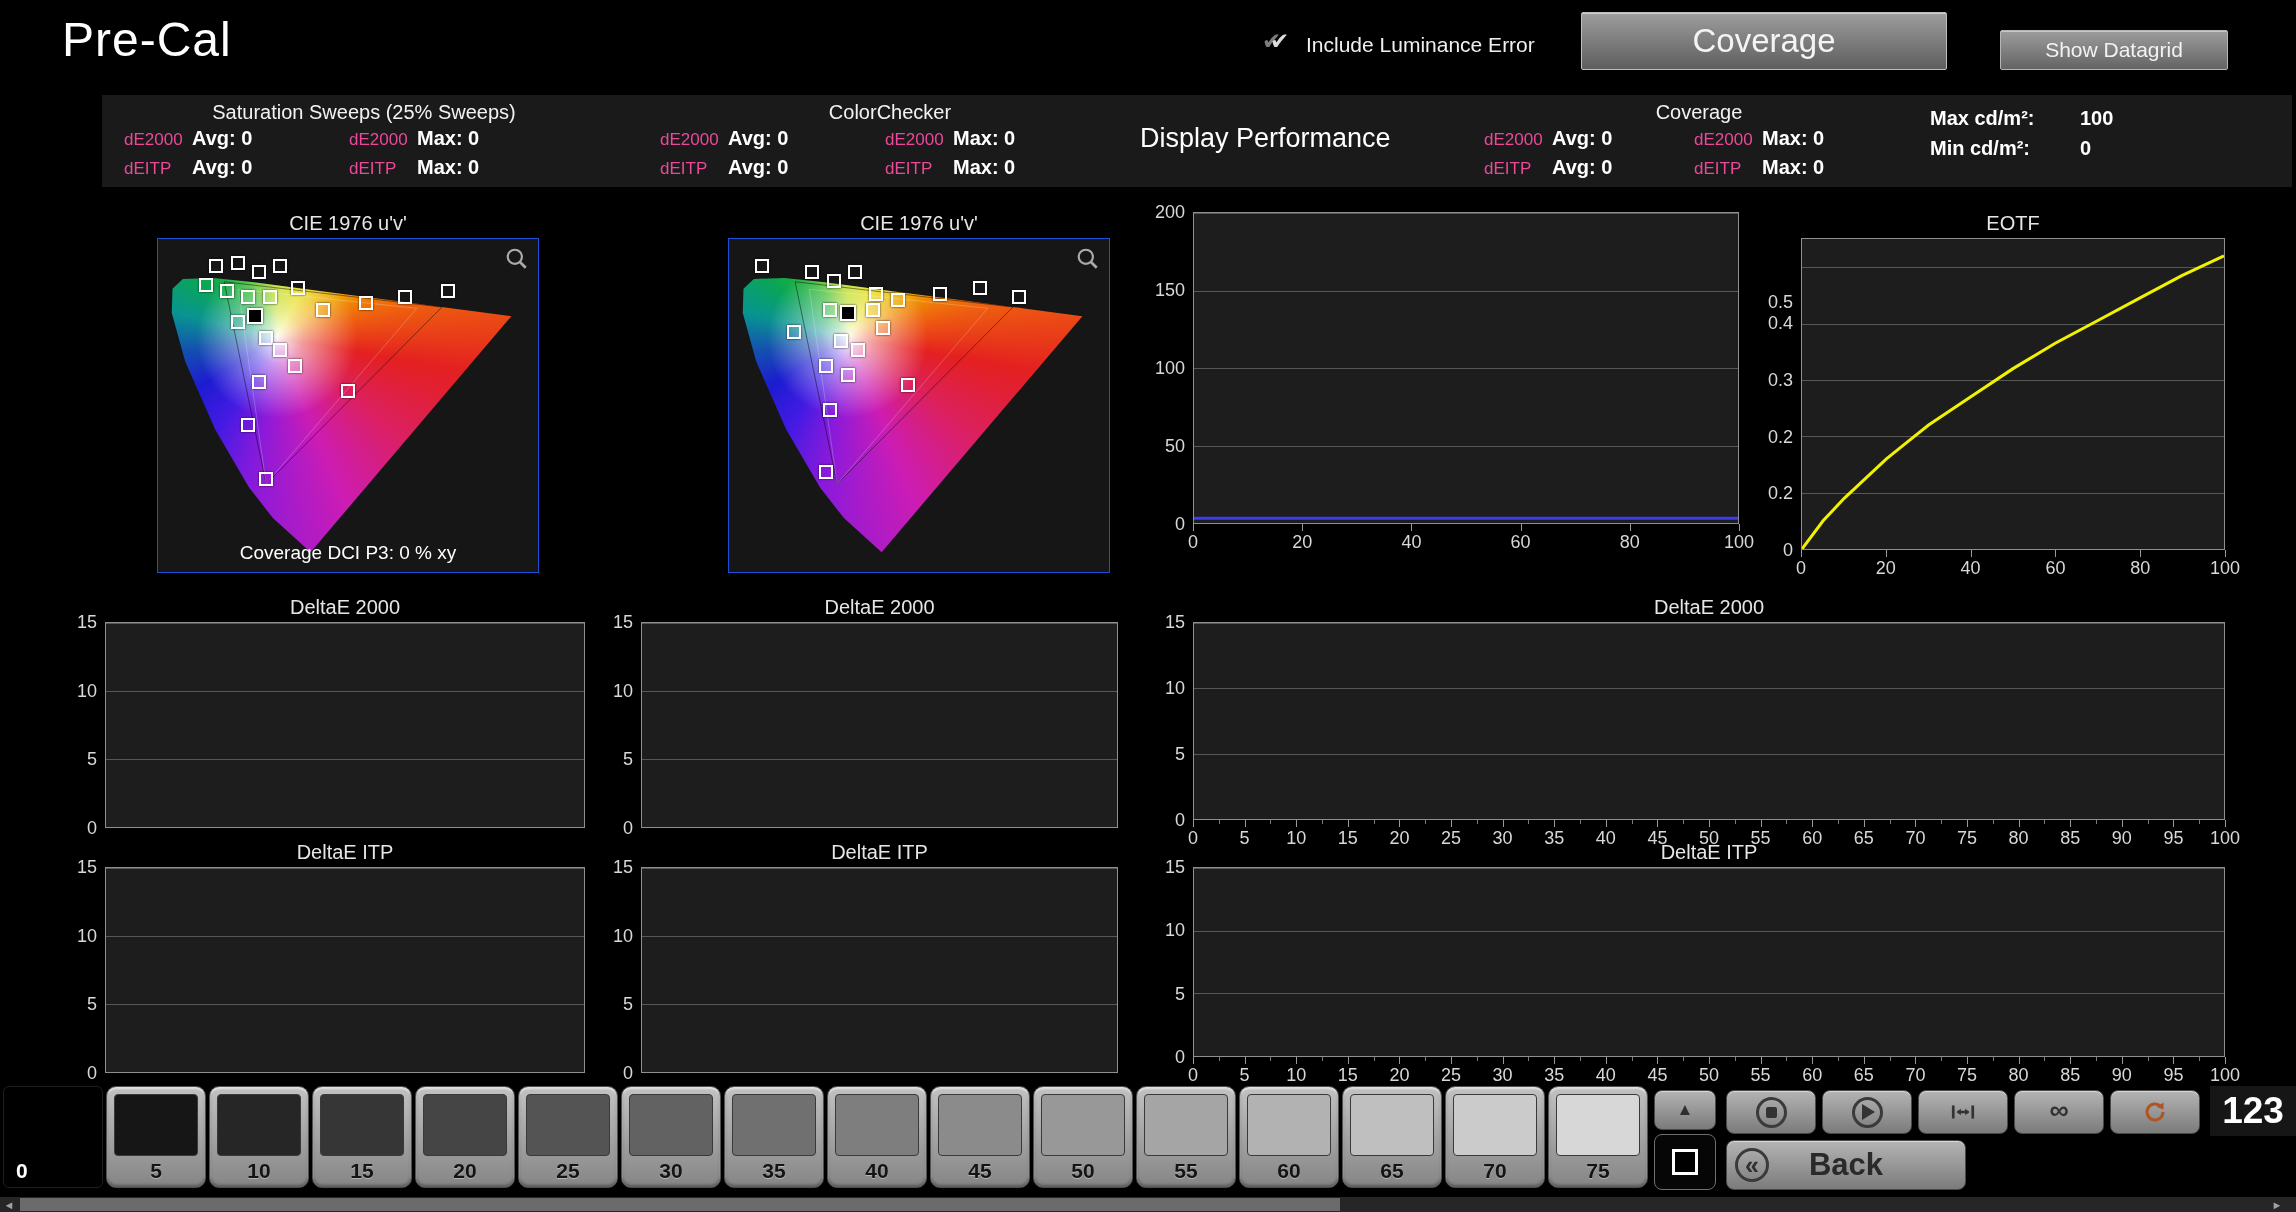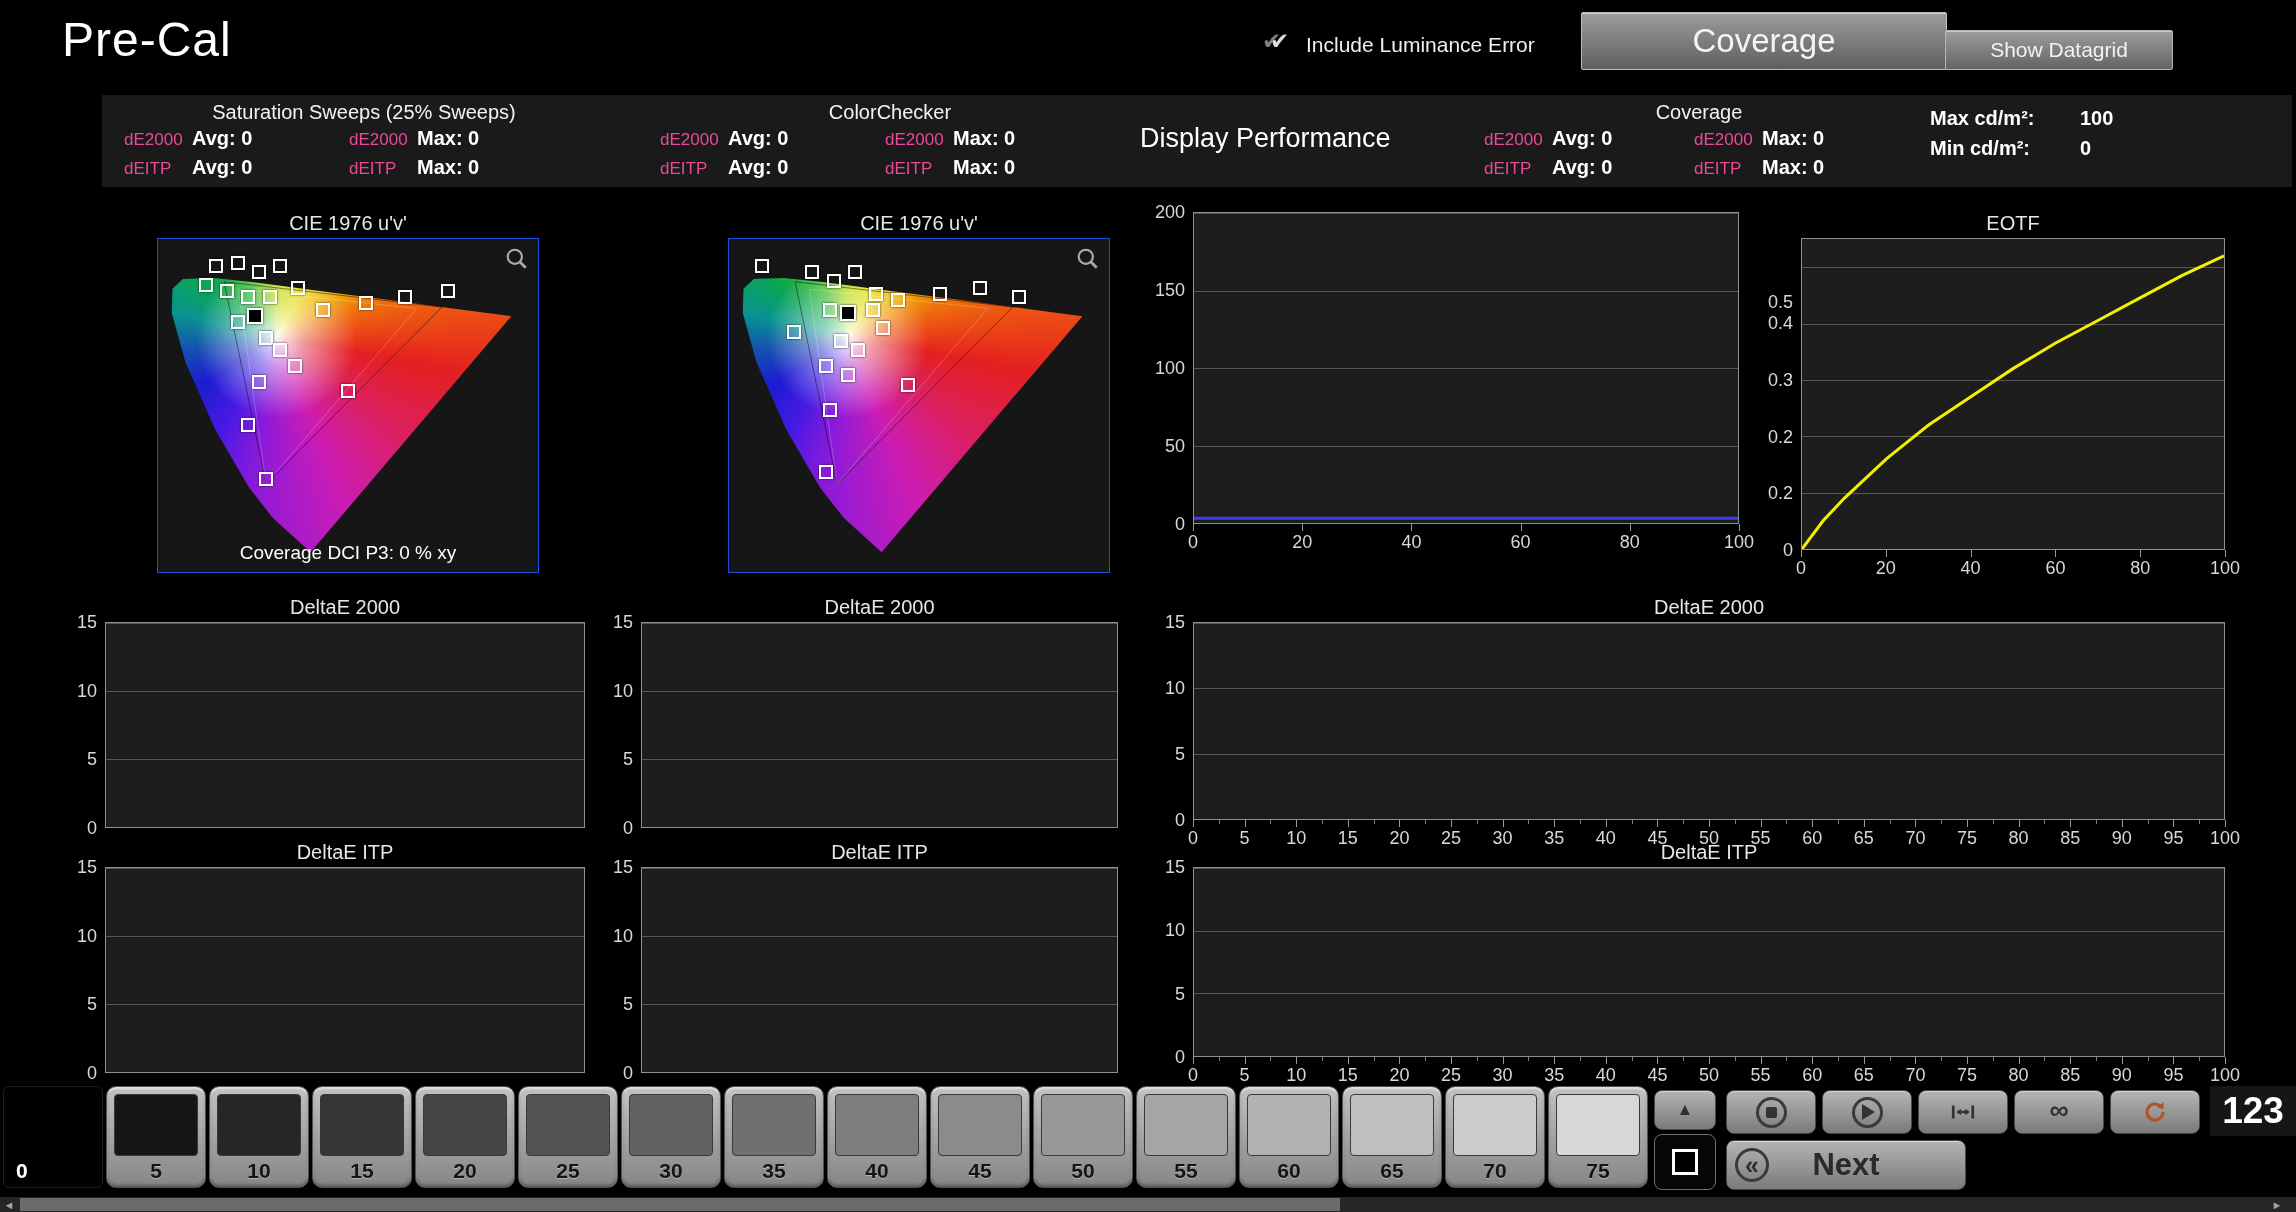--- a/index.html
+++ b/index.html
@@ -10,21 +10,21 @@
   
   .hdr-title{position:absolute;left:62px;top:12px;font-size:48px;font-weight:400;color:#fff;letter-spacing:1px}
   .lum-check{position:absolute;left:1262px;top:32px;display:flex;align-items:center;gap:12px;font-size:21px;color:#efefef}
   .dblcheck{position:relative;width:32px;height:26px;display:inline-block}
   .ck{position:absolute;top:-4px;font-size:23px}
   .ck1{left:0;color:#7d7d7d}
   .ck2{left:8px;color:#dcdcdc}
   .measure-btn{position:absolute;left:1581px;top:12px;width:366px;height:58px;background:linear-gradient(#9d9d9d,#5e5e5e);
     border:1px solid #bdbdbd;border-radius:2px;display:flex;align-items:center;justify-content:center;
     font-size:33px;color:#f4f4f4;box-shadow:inset 0 1px 0 rgba(255,255,255,.5);cursor:pointer}
-  .datagrid-btn{position:absolute;left:1945px;top:30px;width:228px;height:40px;background:linear-gradient(#9d9d9d,#646464);
+  .datagrid-btn{position:absolute;left:2000px;top:30px;width:228px;height:40px;background:linear-gradient(#9d9d9d,#646464);
     border:1px solid #b5b5b5;border-radius:2px;display:flex;align-items:center;justify-content:center;
     font-size:21px;color:#f2f2f2;box-shadow:inset 0 1px 0 rgba(255,255,255,.45);cursor:pointer}
 
   
   .stats{position:absolute;left:102px;top:95px;width:2190px;height:92px;background:#1a1a1a}
   .stat-section{position:absolute;top:6px}
   .stat-title{font-size:20px;color:#f2f2f2;text-align:center;margin-bottom:3px}
   .stat-cells{display:grid;grid-template-columns:225px 225px;row-gap:2px}
   .stat-cell{display:flex;align-items:baseline;gap:10px;height:27px}
   .stat-metric{font-size:17px;color:#ec4899;width:58px;text-align:left}
@@ -681,21 +681,21 @@
     <svg width="24" height="24" viewBox="0 0 24 24">
       <path d="M20 12a8 8 0 1 1-2.4-5.7" fill="none" stroke="#b05424" stroke-width="3"></path>
       <polygon points="20.5,2.5 20.5,9.5 13.5,7" fill="#b05424"></polygon>
     </svg>
   </div>
 
   <div class="counter-box" style="left:2210px;top:1086px;width:86px;height:50px">123</div>
 
   <div class="nav-btn" style="left:1726px;top:1140px;width:240px;height:50px">
     <span class="nav-ring" style="left:8px">«</span>
-    <span>Next</span>
+    <span>Back</span>
   </div>
 
   <div class="hscroll">
     <div class="hs-arrow" style="left:0">◄</div>
     <div class="hs-thumb"></div>
     <div class="hs-arrow" style="right:10px">►</div>
   </div>
 
 </div>
 

